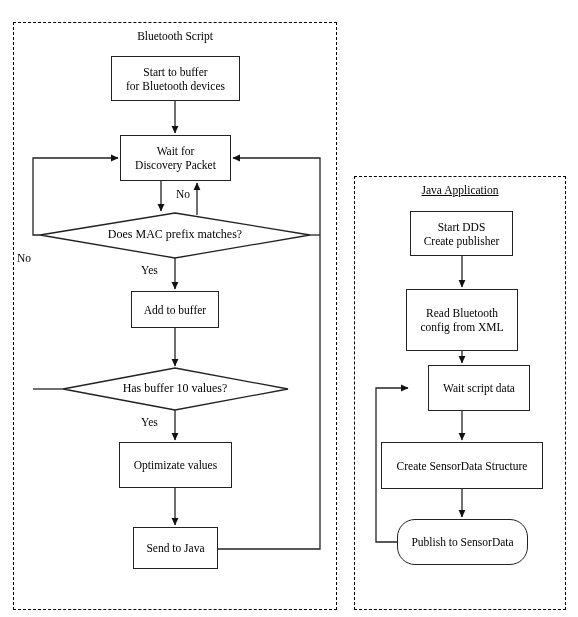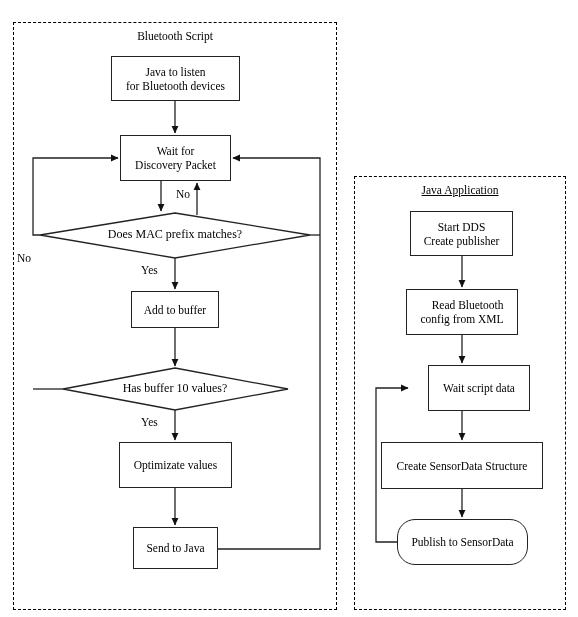--- a/index.html
+++ b/index.html
@@ -74,21 +74,21 @@
       <polygon points="175,205 310,227 175,250 40,227"></polygon>
       <polygon points="175,360 288,381 175,402 63,381"></polygon>
     </g>
   </svg>
 
   <div class="dlabel" style="left:75px;top:220px;width:200px;">Does MAC prefix matches?</div>
   <div class="dlabel" style="left:85px;top:374px;width:180px;">Has buffer 10 values?</div>
 
   <div class="node" style="left:111px;top:48px;width:129px;height:45px;">
     <span>
-      <span>Java to listen</span>
+      <span>Start to buffer</span>
       <span>for Bluetooth devices</span>
     </span>
   </div>
 
   <div class="node" style="left:120px;top:127px;width:111px;height:46px;">
     <span>
       <span>Wait for</span>
       <span>Discovery Packet</span>
     </span>
   </div>
@@ -110,21 +110,21 @@
   <div class="elabel" style="left:17px;top:244px;">No</div>
   <div class="elabel" style="left:141px;top:408px;">Yes</div>
 
   <div class="node" style="left:410px;top:203px;width:103px;height:45px;justify-content:center;">
     <span>
       <span>Start DDS</span>
       <span>Create publisher</span>
     </span>
   </div>
 
-  <div class="node" style="left:406px;top:281px;width:112px;height:46px;text-align:right;">
+  <div class="node" style="left:406px;top:281px;width:112px;height:62px;">
     <span>
       <span>Read Bluetooth</span>
       <span>config from XML</span>
     </span>
   </div>
 
   <div class="node" style="left:412px;top:357px;width:102px;height:46px;margin-left:16px;">
     <span>Wait script data</span>
   </div>
 

